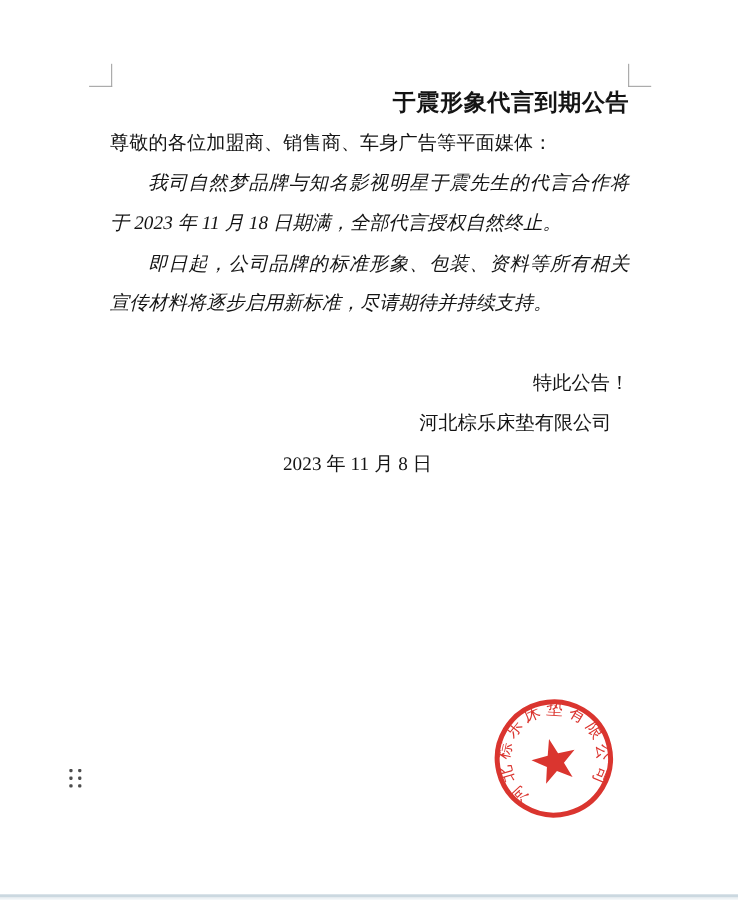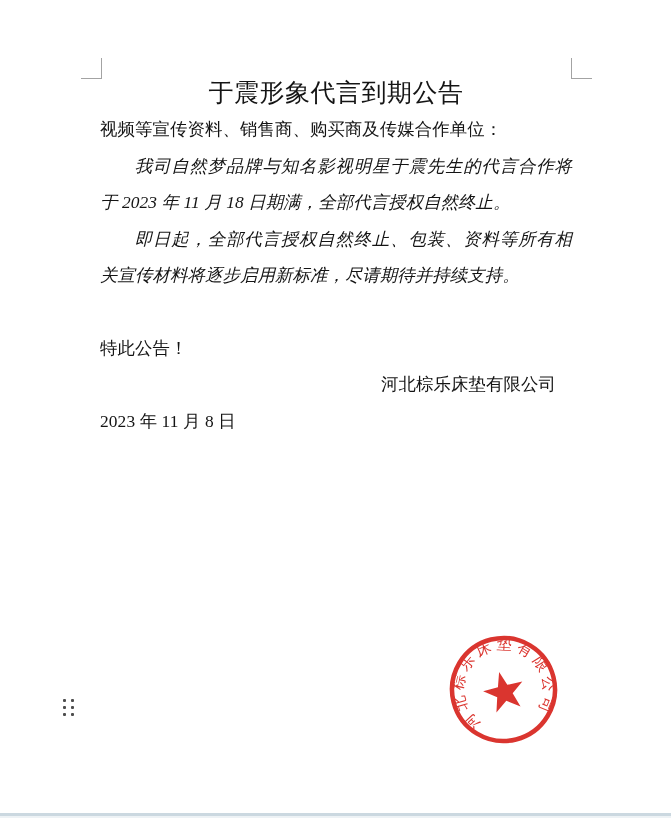--- a/index.html
+++ b/index.html
@@ -21,29 +21,29 @@
   .textarea {
     position:absolute;
     left:100px; top:75px; width:472px;
     font-size:17.4px;
     line-height:36.4px;
     text-align:justify;
     text-justify:inter-character;
     letter-spacing:0.1px;
   }
   .doc-title {
-    font-size:25px;
-    font-weight:normal;
-    text-align:center;
+    font-size:21px;
+    font-weight:bold;
+    text-align:right;
     letter-spacing:0.5px;
   }
   .para { text-indent:2em;font-style:italic; }
-  .closing { margin-top:36.4px; text-align:left; }
+  .closing { margin-top:36.4px; text-align:right; }
   .sig-line  { text-align:right; padding-right:16px; }
-  .date-line { text-align:left; padding-right:22px; }
+  .date-line { text-align:center; padding-right:22px; }
 
   
   .seal {
     position:absolute;
     left:448px; top:633px;
     width:111px; height:113px;
     mix-blend-mode:multiply;
     opacity:0.93;
     transform:rotate(-14deg);
   }
@@ -64,23 +64,23 @@
   .bottom-fade { position:absolute; left:0; top:816px; width:671px; height:2px; background:#edf2f5; }
 </style>
 </head>
 <body>
 
 <div class="mark tl"></div>
 <div class="mark tr"></div>
 
 <div class="textarea">
   <h1 class="doc-title">于震形象代言到期公告</h1>
-  <p class="salutation">视频等宣传资料、销售商、购买商及传媒合作单位：</p>
+  <p class="salutation">尊敬的各位加盟商、销售商、车身广告等平面媒体：</p>
   <p class="para">我司自然梦品牌与知名影视明星于震先生的代言合作将于 2023 年 11 月 18 日期满，全部代言授权自然终止。</p>
-  <p class="para">即日起，全部代言授权自然终止、包装、资料等所有相关宣传材料将逐步启用新标准，尽请期待并持续支持。</p>
+  <p class="para">即日起，公司品牌的标准形象、包装、资料等所有相关宣传材料将逐步启用新标准，尽请期待并持续支持。</p>
   <p class="closing">特此公告！</p>
   <p class="sig-line">河北棕乐床垫有限公司</p>
   <p class="date-line">2023 年 11 月 8 日</p>
 </div>
 
 <div class="seal">
   <svg viewBox="0 0 110 110" xmlns="http://www.w3.org/2000/svg">
     <circle cx="55" cy="55" r="51" fill="none" stroke="#d8251f" stroke-width="4.5"></circle>
     <path id="sealArc" d="M 55,95 a 40,40 0 1,1 0.02,0" fill="none"></path>
     <text fill="#d8251f" font-size="15" letter-spacing="4" font-family="Liberation Serif, DejaVu Serif, serif">

